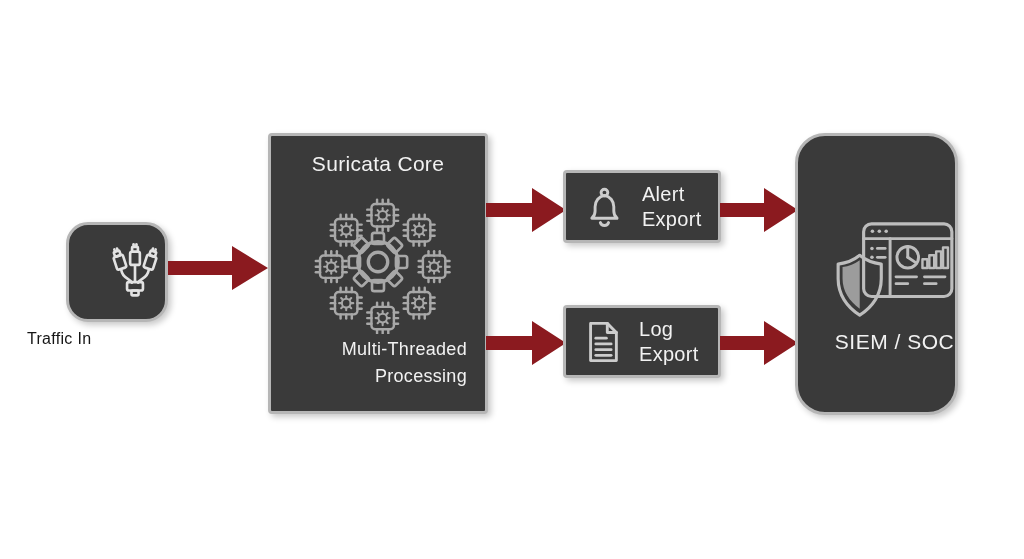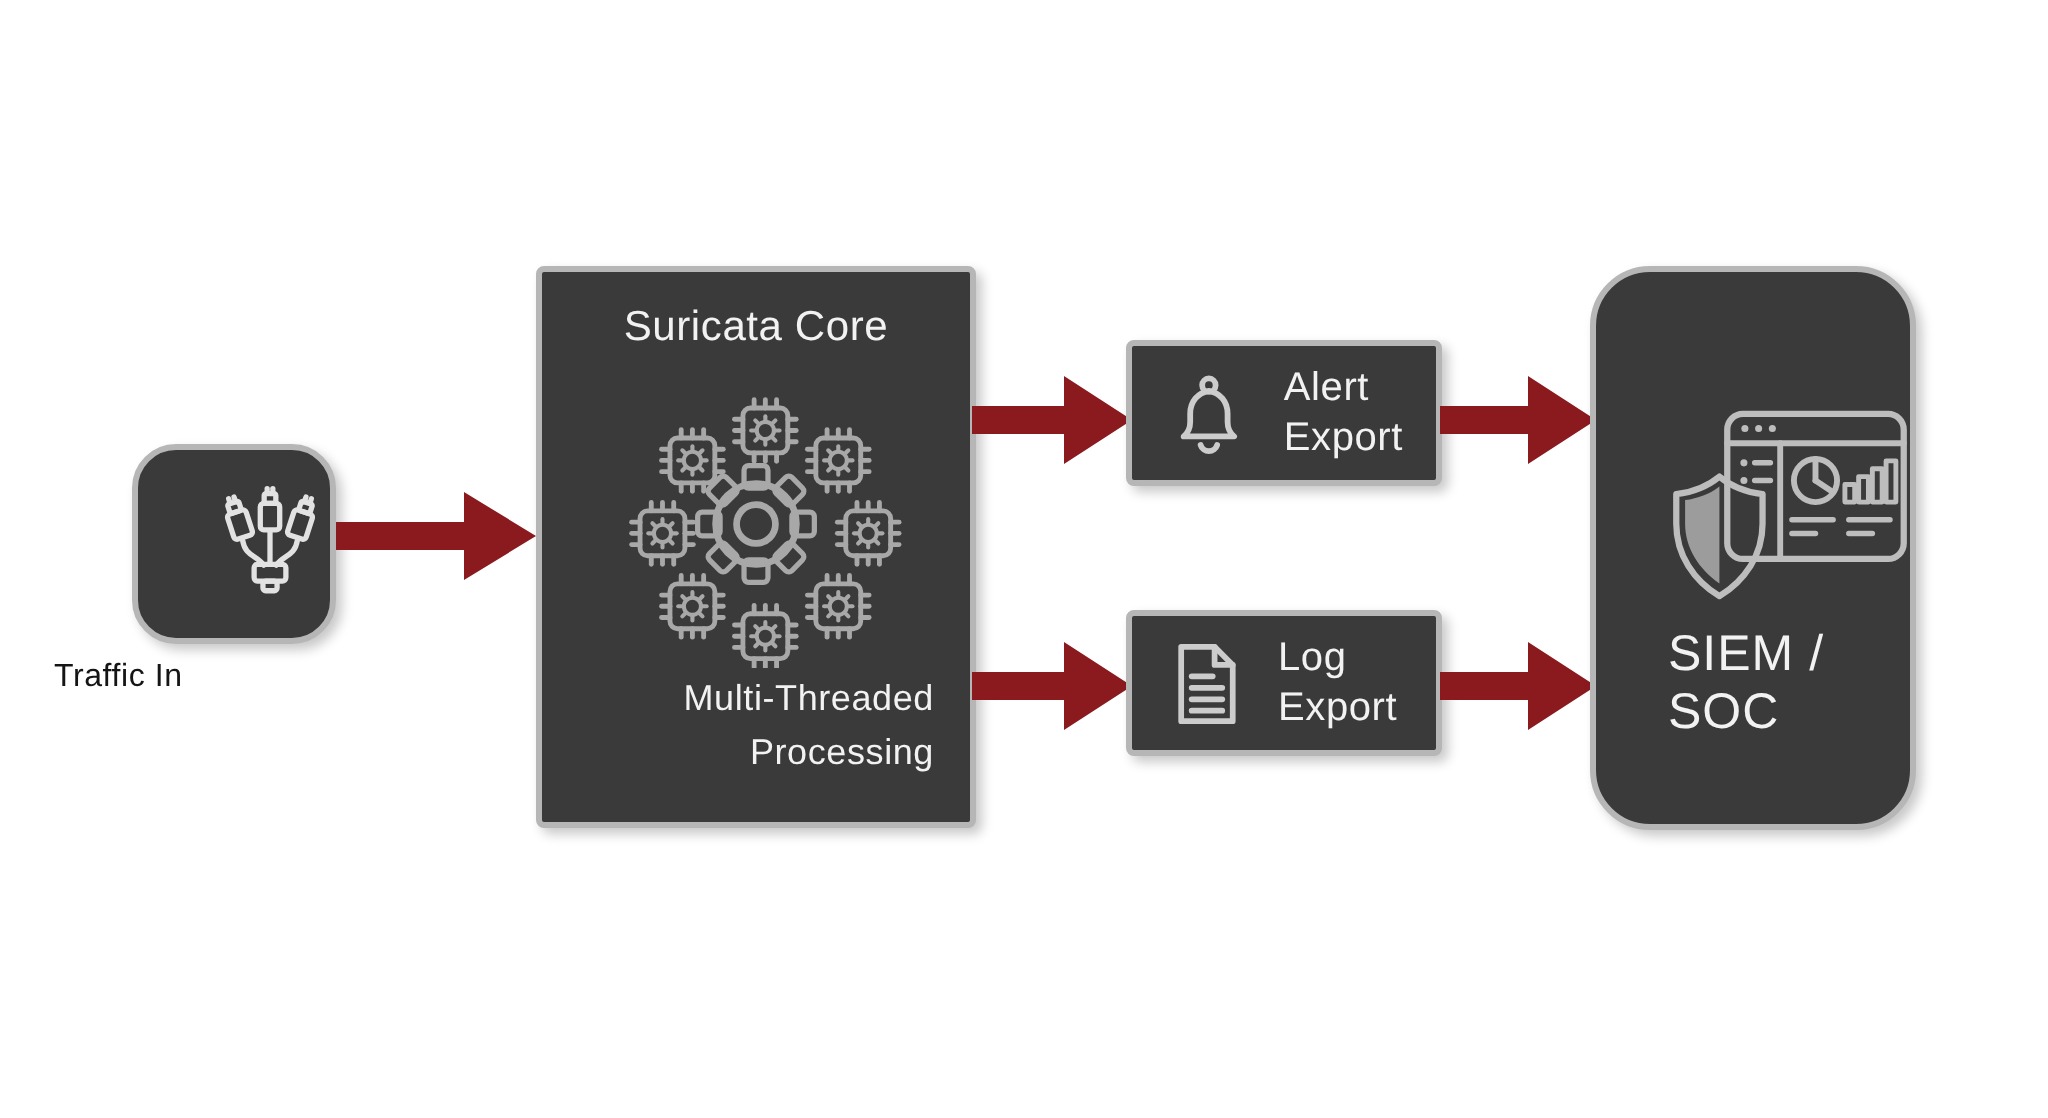--- a/index.html
+++ b/index.html
@@ -27,21 +27,21 @@
   .cluster-svg{position:absolute;top:54px;left:50%;transform:translateX(-50%);}
   .suricata-subtitle{position:absolute;bottom:21px;left:0;width:100%;text-align:right;
     color:var(--color-text-light,#f2f2f2);font-size:18px;line-height:27px;letter-spacing:0.3px;
     padding:0 18px;box-sizing:border-box;}
   .export-node{width:158px;height:73px;display:flex;align-items:center;padding-left:16px;gap:15px;}
   .alert-node{left:563px;top:170px;}
   .log-node{left:563px;top:305px;}
   .export-label{color:var(--color-text-light,#f2f2f2);font-size:20px;line-height:25px;width:78px;letter-spacing:0.3px;}
   .siem-node{left:795px;top:133px;width:163px;height:282px;display:flex;flex-direction:column;
     align-items:center;justify-content:center;padding-top:26px;box-sizing:border-box;}
-  .siem-label{color:var(--color-text-light,#f2f2f2);font-size:25px;margin-top:10px;letter-spacing:0.5px;}
+  .siem-label{color:var(--color-text-light,#f2f2f2);font-size:21px;margin-top:10px;letter-spacing:0.5px;}
   .arrow{position:absolute;}
   .arrow polygon{fill:var(--color-arrow,#8b1a1f);}
   svg .ln{fill:none;stroke-linecap:round;stroke-linejoin:round;}
   .traffic-stroke{stroke:var(--color-traffic-icon,#e2e2e2);}
   .core-stroke{stroke:var(--color-core-icon,#a8a8a8);}
   .export-stroke{stroke:var(--color-export-icon,#cccccc);}
   .siem-stroke{stroke:var(--color-siem-icon,#bdbdbd);}
 </style>
 </head>
 <body>

